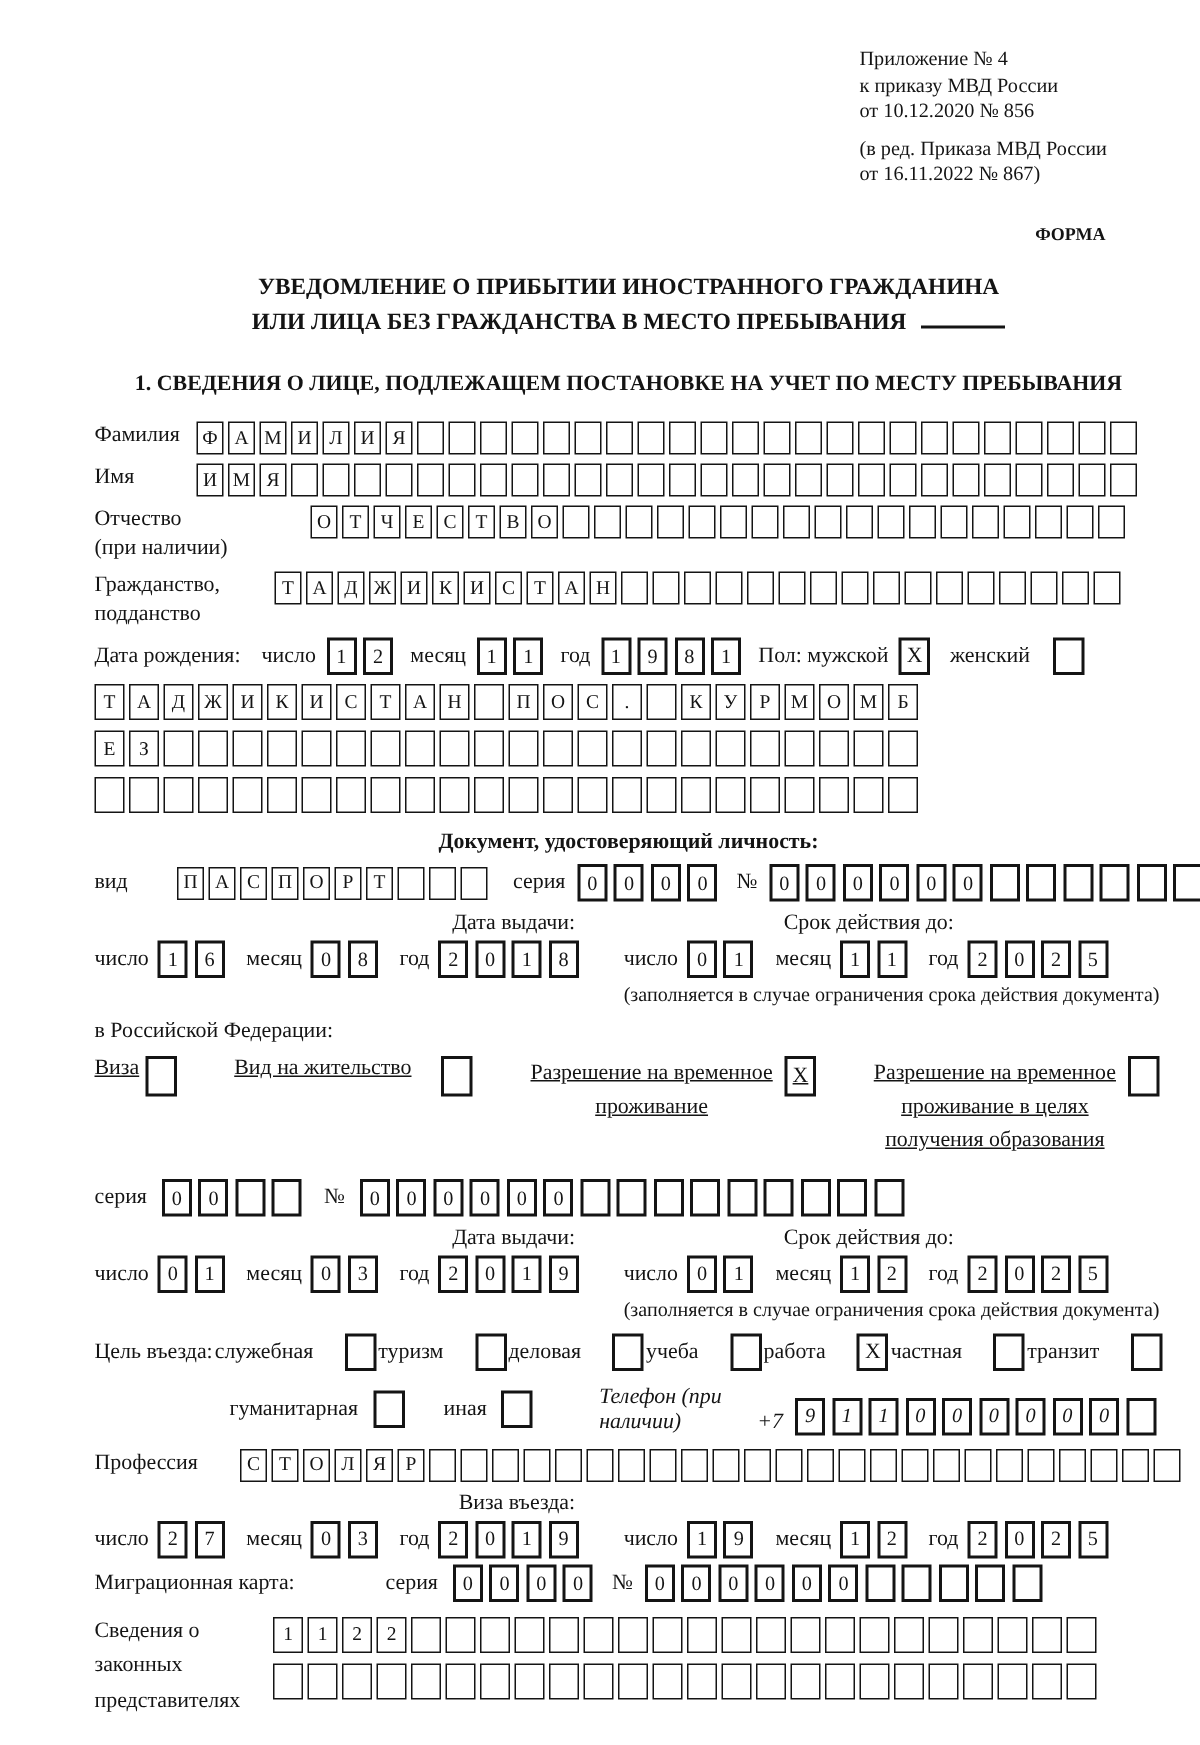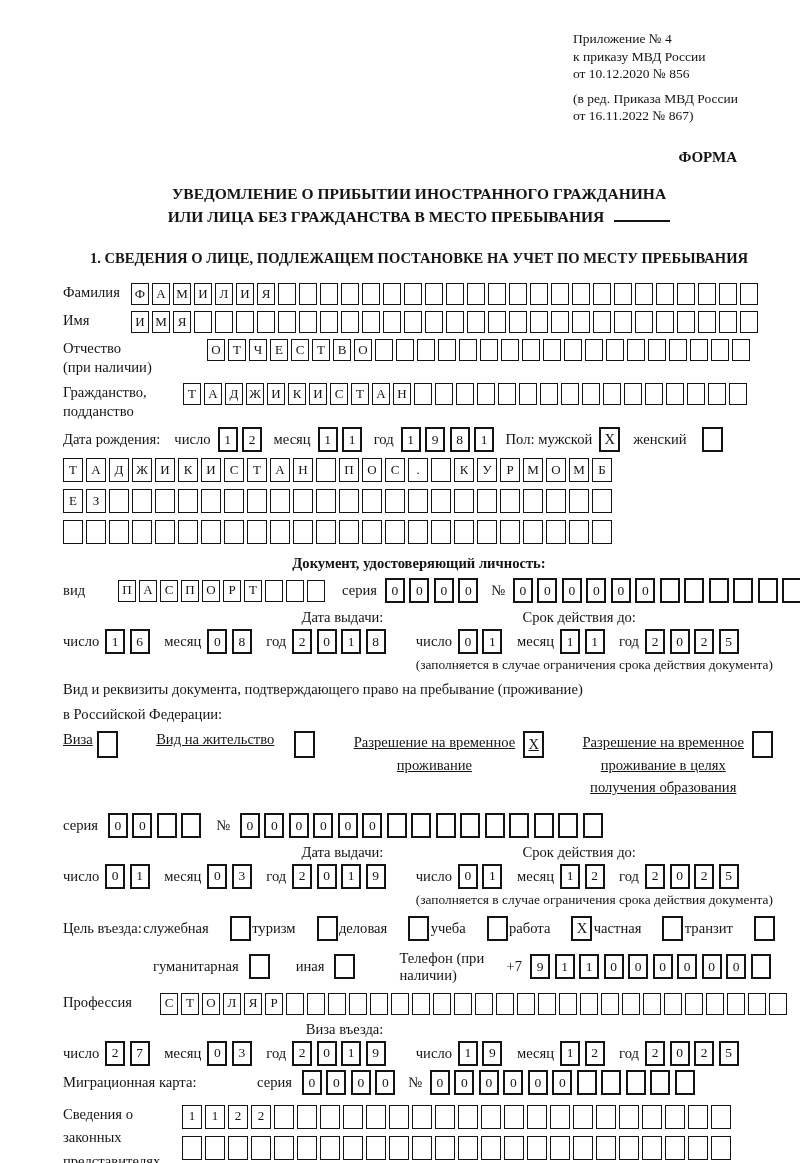--- a/index.html
+++ b/index.html
@@ -3,21 +3,21 @@
 <meta charset="utf-8">
 <style>
   html,body{margin:0;padding:0;background:#fff;}
   body{width:800px;height:1163px;overflow:hidden;color:#141414;
        font-family:"Liberation Serif","DejaVu Serif",serif;}
   .page{box-sizing:border-box;width:800px;height:1163px;padding:30px 25px 0 63px;}
 
   
   .hdr{width:192px;margin-left:auto;margin-right:10px;font-size:13.5px;line-height:1.3;}
   .hdr .gap{height:7px;}
-  .forma{font-weight:bold;text-align:right;margin:24px 38px 0 0;font-size:15px;}
+  .forma{font-weight:bold;text-align:right;margin:24px 38px 0 0;font-size:12px;}
 
   .title{text-align:center;font-weight:bold;font-size:15.5px;line-height:1.5;margin-top:16px;}
   .underline{display:inline-block;width:56px;border-bottom:2px solid #141414;margin-left:10px;}
   .sec{font-weight:bold;text-align:center;font-size:14.6px;margin:22px 0 16px;}
 
   .row{display:flex;align-items:flex-start;margin-bottom:6px;font-size:14.6px;line-height:1.3;}
   .vcenter{align-items:center;}
   .lbl{flex-shrink:0;}
   .w68{width:68px;} .w144{width:144px;} .w120{width:120px;} .w137{width:137px;}
   .w55{width:55px;} .w97{width:97px;} .w119{width:119px;} .w152{width:152px;}
@@ -52,21 +52,21 @@
   .opt-lines{text-align:center;line-height:1.55;}
 
   .sn{display:flex;align-items:center;}
   .sn > span{margin-right:7px;}
 
   .goal{display:flex;align-items:center;justify-content:space-between;font-size:14.6px;margin-bottom:9px;}
   .goal .pair{display:flex;align-items:center;gap:14px;}
   .goal .pair .cb{margin-left:7px;}
   .goal2{display:flex;align-items:center;font-size:14.6px;margin:0 0 9px 90px;}
   .goal2 .cb{margin:0 26px 0 10px;}
-  .phone{display:flex;align-items:center;margin-left:18px;}
+  .phone{display:flex;align-items:flex-end;margin-left:18px;font-style:italic;}
   .phone .pfx{margin:0 8px 0 22px;}
 </style>
 </head>
 <body>
 
 <div class="page">
 
   <div class="hdr">
     <div>Приложение № 4</div>
     <div>к приказу МВД России</div>
@@ -417,21 +417,20 @@
       <span class="cells cells-date">
           <span class="cell">2</span>
           <span class="cell">0</span>
           <span class="cell">2</span>
           <span class="cell">5</span>
         </span>
     </span>
   </div>
   <div class="note">(заполняется в случае ограничения срока действия документа)</div>
 
-  <div class="intro">Вид и реквизиты документа, подтверждающего право на пребывание (проживание)</div>
   <div class="intro">в Российской Федерации:</div>
 
   <div class="opts">
     <span class="opt">
       <span>Виза</span>
       <span class="cb" style="margin-left:4px;"></span>
     </span>
     <span class="opt">
       <span>Вид на жительство</span>
       <span class="cb" style="margin-left:20px;"></span>

